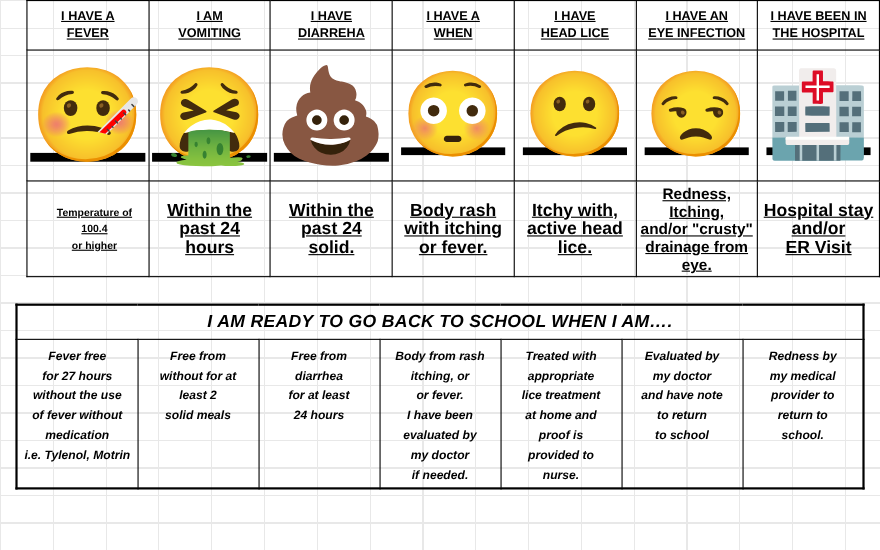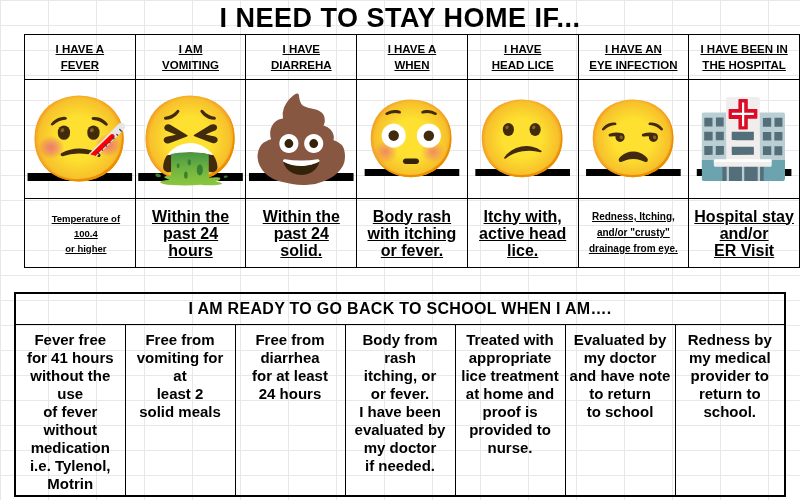--- a/index.html
+++ b/index.html
@@ -69,70 +69,70 @@
     font-weight: bold;
     line-height: 17px;
     padding: 3px 2px;
   }
   .desc.small {
     font-size: 9.5px;
     line-height: 15px;
     padding-left: 14px;
   }
   .desc.xsmall {
-    font-size: 10px;
+    font-size: 14px;
     line-height: 16px;
   }
   .emoji {
     font-size: 84px;
     line-height: 112px;
     display: block;
   }
   .emoji.small {
     font-size: 76px;
   }
   .spacer {
     height: 24px;
   }
   table.bottom {
     border-collapse: collapse;
     width: 772px;
     margin: 0 14px;
     table-layout: fixed;
     border: 2px solid #000000;
+    font-style: italic;
   }
   table.bottom td {
     border: 1px solid #000000;
     text-align: center;
     vertical-align: top;
   }
   .bottom-title {
     border: none !important;
     font-size: 16px;
     font-weight: bold;
     height: 28px;
     line-height: 28px;
     letter-spacing: 0.3px;
   }
   .bottom-cell {
-    font-size: 15px;
+    font-size: 11px;
     font-weight: bold;
     line-height: 18px;
     padding: 6px 3px 2px 3px;
     height: 122px;
   }
 </style>
 </head>
 <body>
 
 <div class="grid-bg"></div>
 
 <div class="page">
 
-  <div class="title">I NEED TO STAY HOME IF...</div>
 
   <table class="main">
     <tbody>
         <tr>
       <td class="hdr">
         <div>I HAVE A</div>
         <div>FEVER</div>
       </td>
       <td class="hdr">
         <div>I AM</div>
@@ -225,29 +225,29 @@
   <div class="spacer"></div>
 
   <table class="bottom">
     <tbody>
         <tr>
       <td class="bottom-title" colspan="7">I AM READY TO GO BACK TO SCHOOL WHEN I AM….</td>
     </tr>
     <tr>
       <td class="bottom-cell">
         <div>Fever free</div>
-        <div>for 41 hours</div>
+        <div>for 27 hours</div>
         <div>without the use</div>
         <div>of fever without</div>
         <div>medication</div>
         <div>i.e. Tylenol, Motrin</div>
       </td>
       <td class="bottom-cell">
         <div>Free from</div>
-        <div>vomiting for at</div>
+        <div>without for at</div>
         <div>least 2</div>
         <div>solid meals</div>
       </td>
       <td class="bottom-cell">
         <div>Free from</div>
         <div>diarrhea</div>
         <div>for at least</div>
         <div>24 hours</div>
       </td>
       <td class="bottom-cell">

